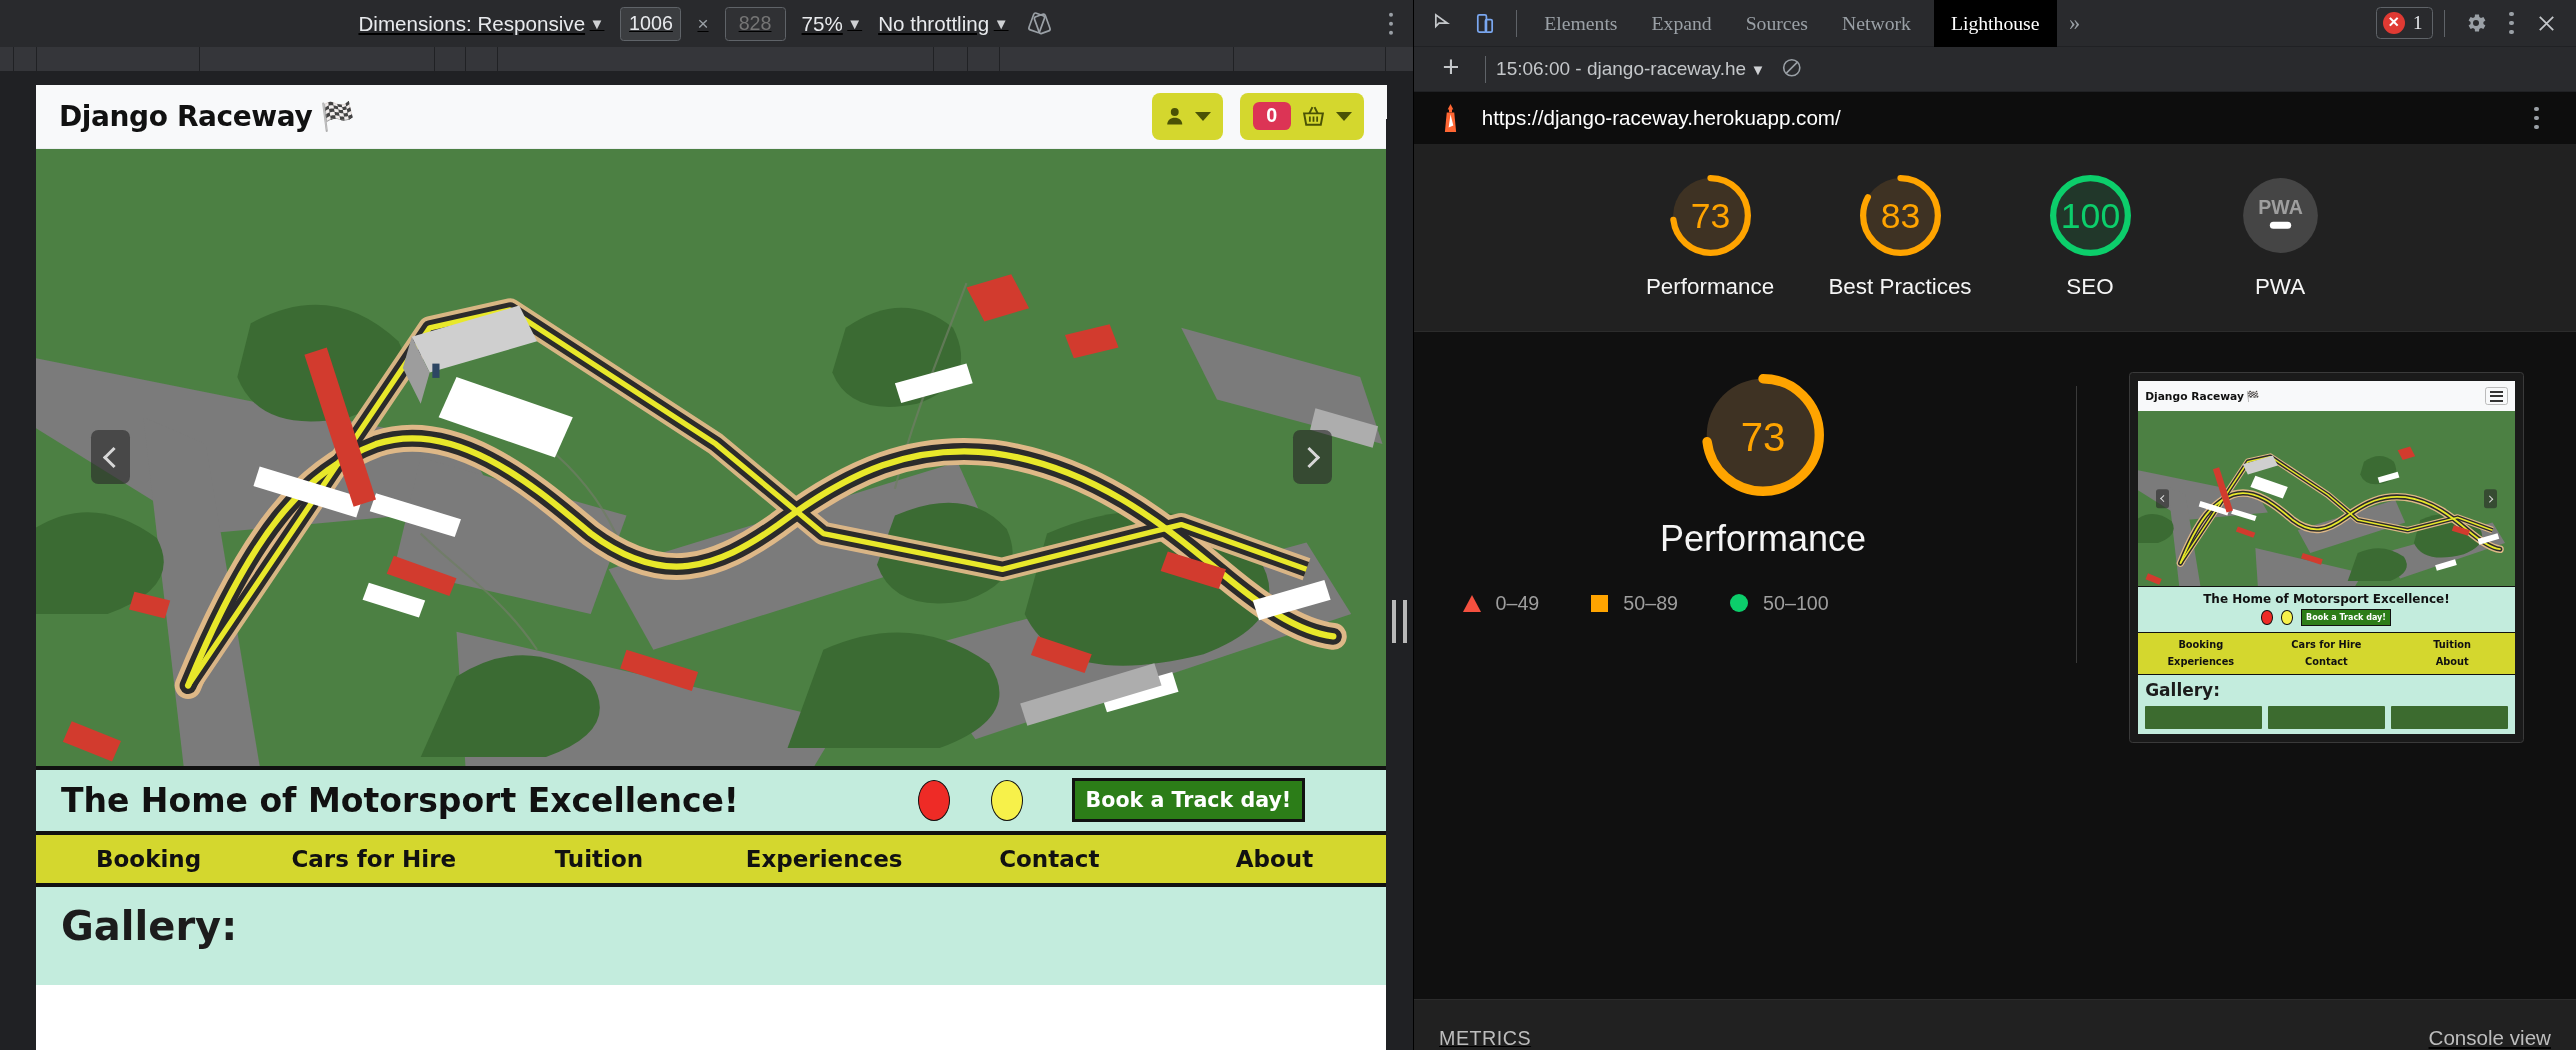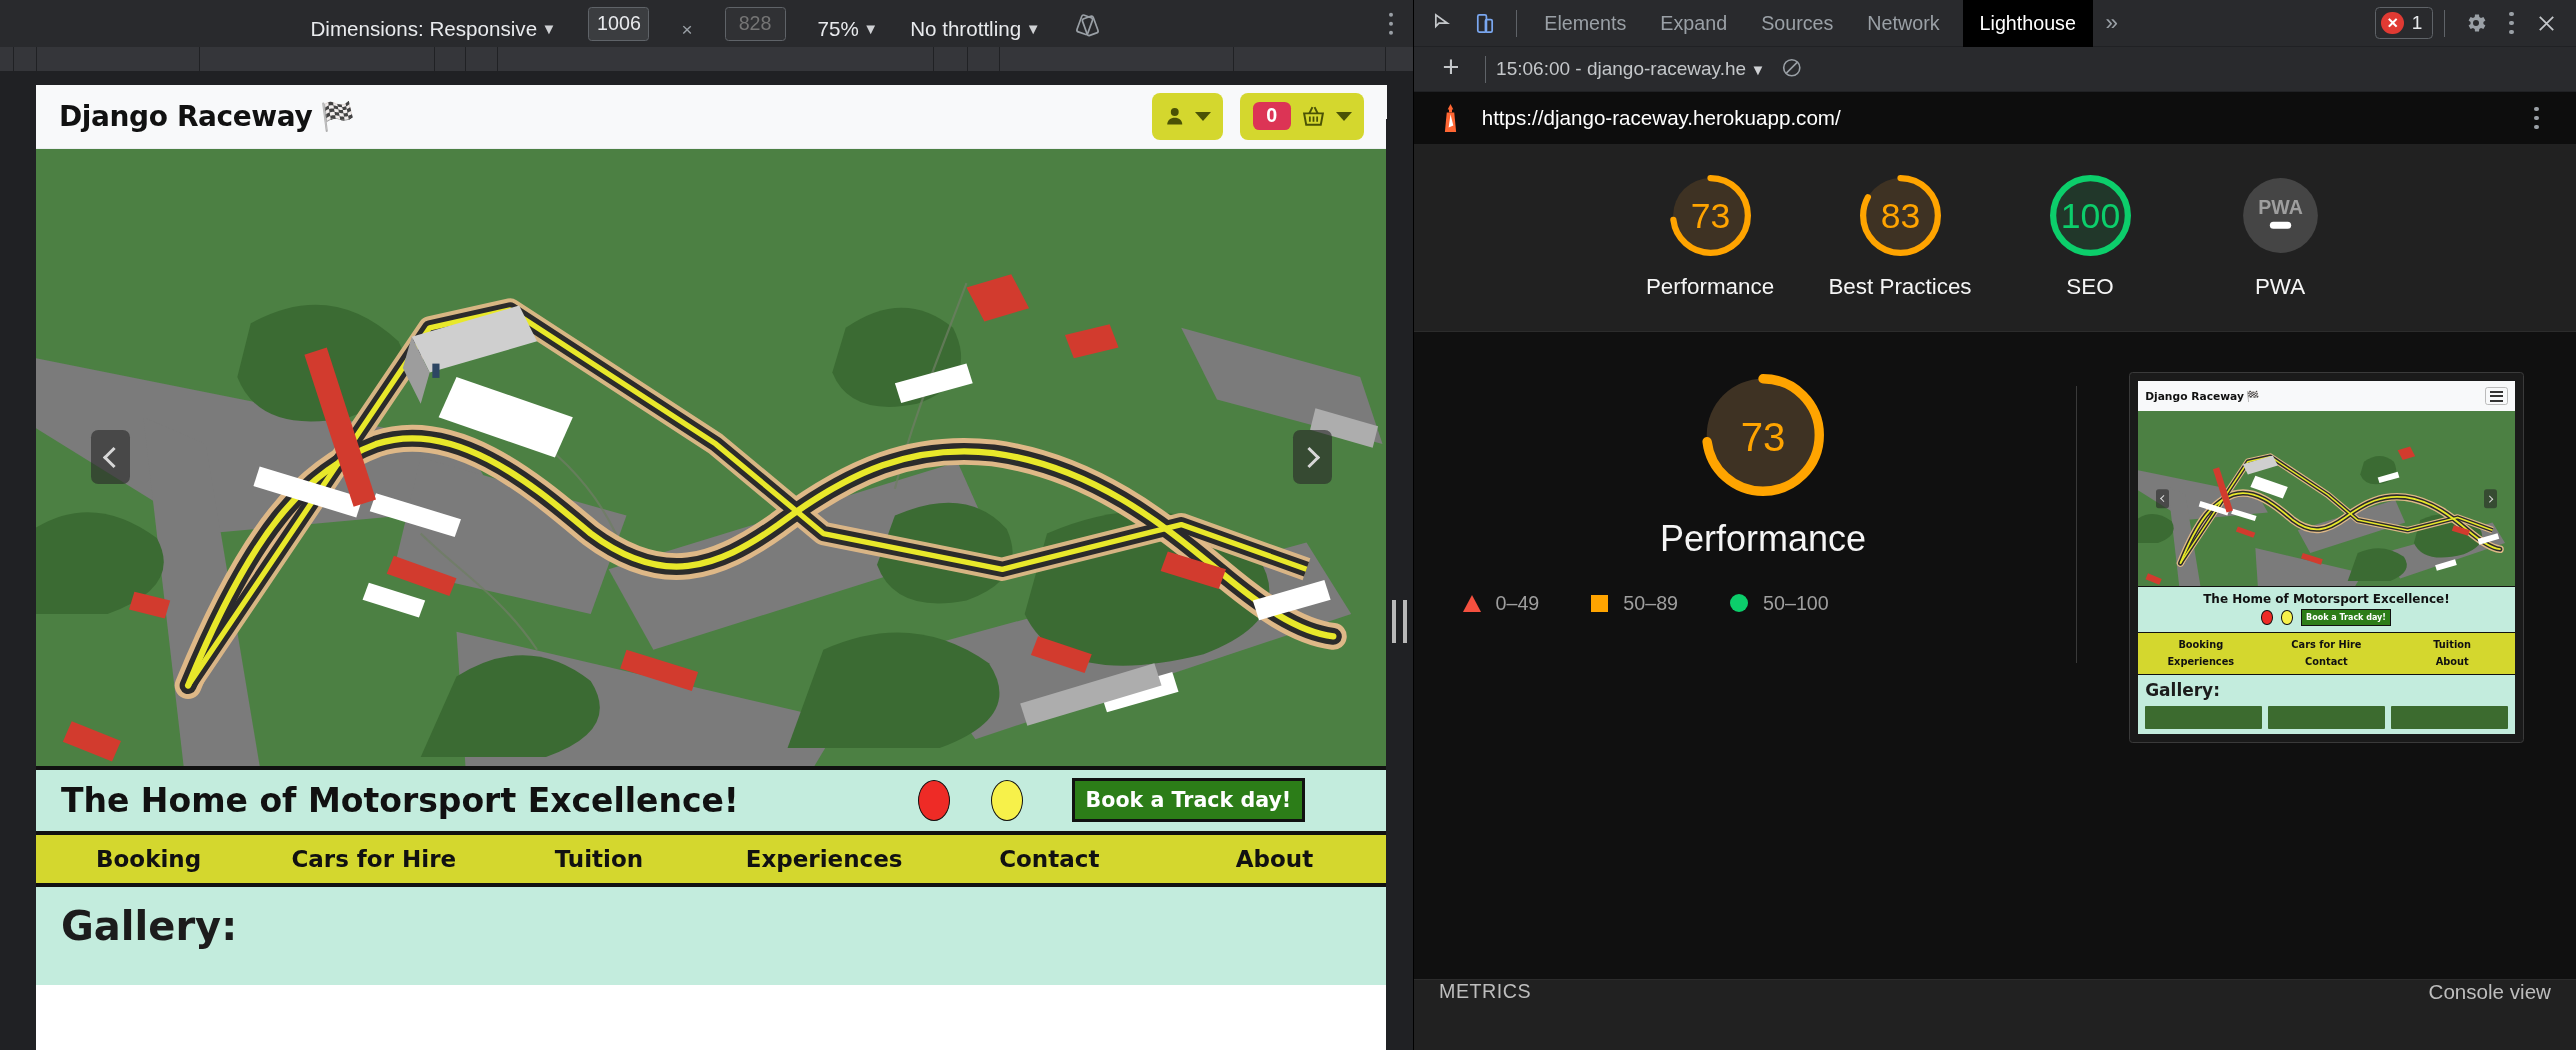--- a/index.html
+++ b/index.html
@@ -7,21 +7,21 @@
   html,body { width:2576px; height:1050px; overflow:hidden; background:#202124;
               font-family:"Liberation Sans", sans-serif; }
 
   #root { position:relative; width:2576px; height:1050px; display:flex; }
 
   
   #left-pane { position:relative; width:1413px; height:1050px; background:#202124; flex:0 0 1413px; }
 
   #device-toolbar { height:47px; background:#292a2d; display:flex; align-items:center;
                     justify-content:center; position:relative; }
-  #device-toolbar-inner { display:flex; align-items:flex-end; gap:32px; }
+  #device-toolbar-inner { display:flex; align-items:center; gap:16px;text-decoration:underline; }
   .dt-label { color:#e8eaed; font-size:20.6px; white-space:nowrap; }
   .caret { color:#cfd1d4; font-size:15px; margin-left:4.5px; display:inline-block; }
   .dt-select { display:flex; align-items:center; cursor:default; }
   .dt-input { width:61px; height:34px; background:#3b3d40; border:0.9px solid #5f6368;
               border-radius:3.6px; color:#e8eaed; font-size:19.7px; text-align:center;
               font-family:"Liberation Sans", sans-serif; outline:none; }
   .dt-input.dim { color:#9aa0a6; background:#303134; }
   .xsep { color:#9aa0a6; font-size:19px; }
   #rotate-icon { width:30px; height:30px; display:flex; align-items:center; justify-content:center; }
   #dt-kebab { position:absolute; right:19.7px; top:50%; transform:translateY(-50%);
@@ -90,21 +90,21 @@
   #pane-divider { position:absolute; right:0; top:47px; width:27px; height:1004px;
                   background:#202124; display:flex; align-items:center; justify-content:center; }
   #pane-divider .bar { width:4.5px; height:43px; background:#b8b8b8; }
   #pane-divider .bars { display:flex; gap:6.3px; }
 
   
   #devtools { flex:1 1 auto; background:#202124; display:flex; flex-direction:column;
               border-left:0.9px solid #000; }
 
   #dt-tabbar { height:47px; background:#292a2d; display:flex; align-items:center;
-               padding:0 9px; gap:0; border-bottom:0.9px solid #202124; }
+               padding:0 9px; gap:0; border-bottom:0.9px solid #202124;font-family:Liberation Serif, serif; }
   .dt-icon-btn { width:41px; height:41px; display:flex; align-items:center; justify-content:center;
                  cursor:pointer; border-radius:3.6px; }
   .vsep { width:0.9px; height:27px; background:#5f6368; margin:0 10.7px; }
   .dt-tab { padding:0 17px; height:47px; display:flex; align-items:center;
             font-size:19.7px; color:#9aa0a6; cursor:pointer; white-space:nowrap; }
   .dt-tab.active { background:#000; color:#fff;margin-left:6px; }
   #dt-more { color:#9aa0a6; font-size:22.4px; padding:0 12.5px; cursor:pointer; }
   #dt-right { margin-left:auto; display:flex; align-items:center; gap:0; }
   #err-badge { display:flex; align-items:center; gap:8px; border:0.9px solid #5f6368;
                border-radius:4.5px; padding:3.6px 9.8px 3.6px 5.4px; cursor:pointer; }
@@ -181,23 +181,23 @@
             font-weight:bold;font-size:8px;padding:2.7px 4.5px; }
   #t-nav { background:#d4d72e; border-bottom:1.8px solid #111; padding:3.6px 0 4.5px; }
   #t-nav .row { display:flex; }
   #t-nav .row a { flex:1; text-align:center; font-family:"DejaVu Sans",sans-serif;
                   font-weight:bold; font-size:9.8px; color:#111; text-decoration:none; padding:2.7px 0; }
   #t-gallery { background:#c3ecdd; flex:1; padding:5.4px 7.2px; }
   #t-gallery h3 { font-family:"DejaVu Sans",sans-serif; font-weight:bold; font-size:17px; color:#1c1c1c; }
   #t-gal-imgs { display:flex; gap:6.3px; margin-top:5.4px; }
   #t-gal-imgs div { flex:1; height:23px; background:#3c6b2f; border-radius:0.9px; }
 
-  #metrics-bar { position:absolute; left:0; right:0; bottom:0; height:71px; background:#212121;
-                 border-top:0.9px solid #2c2c2c; display:flex; align-items:flex-start;
-                 padding:0 25px; }
+  #metrics-bar { position:absolute; left:0; right:0; bottom:0; height:51px; background:#212121;
+                 border-top:0.9px solid #2c2c2c; display:flex; align-items:flex-end;
+                 padding:0 25px;text-decoration:underline; }
   #metrics-label { color:#bdbdbd; font-size:19.7px; letter-spacing:0.5px; }
   #expand-view { margin-left:auto; color:#bdbdbd; font-size:20.6px; cursor:pointer; }
 </style>
 </head>
 <body>
 
 <div id="root">
 
   <div id="left-pane">
 

